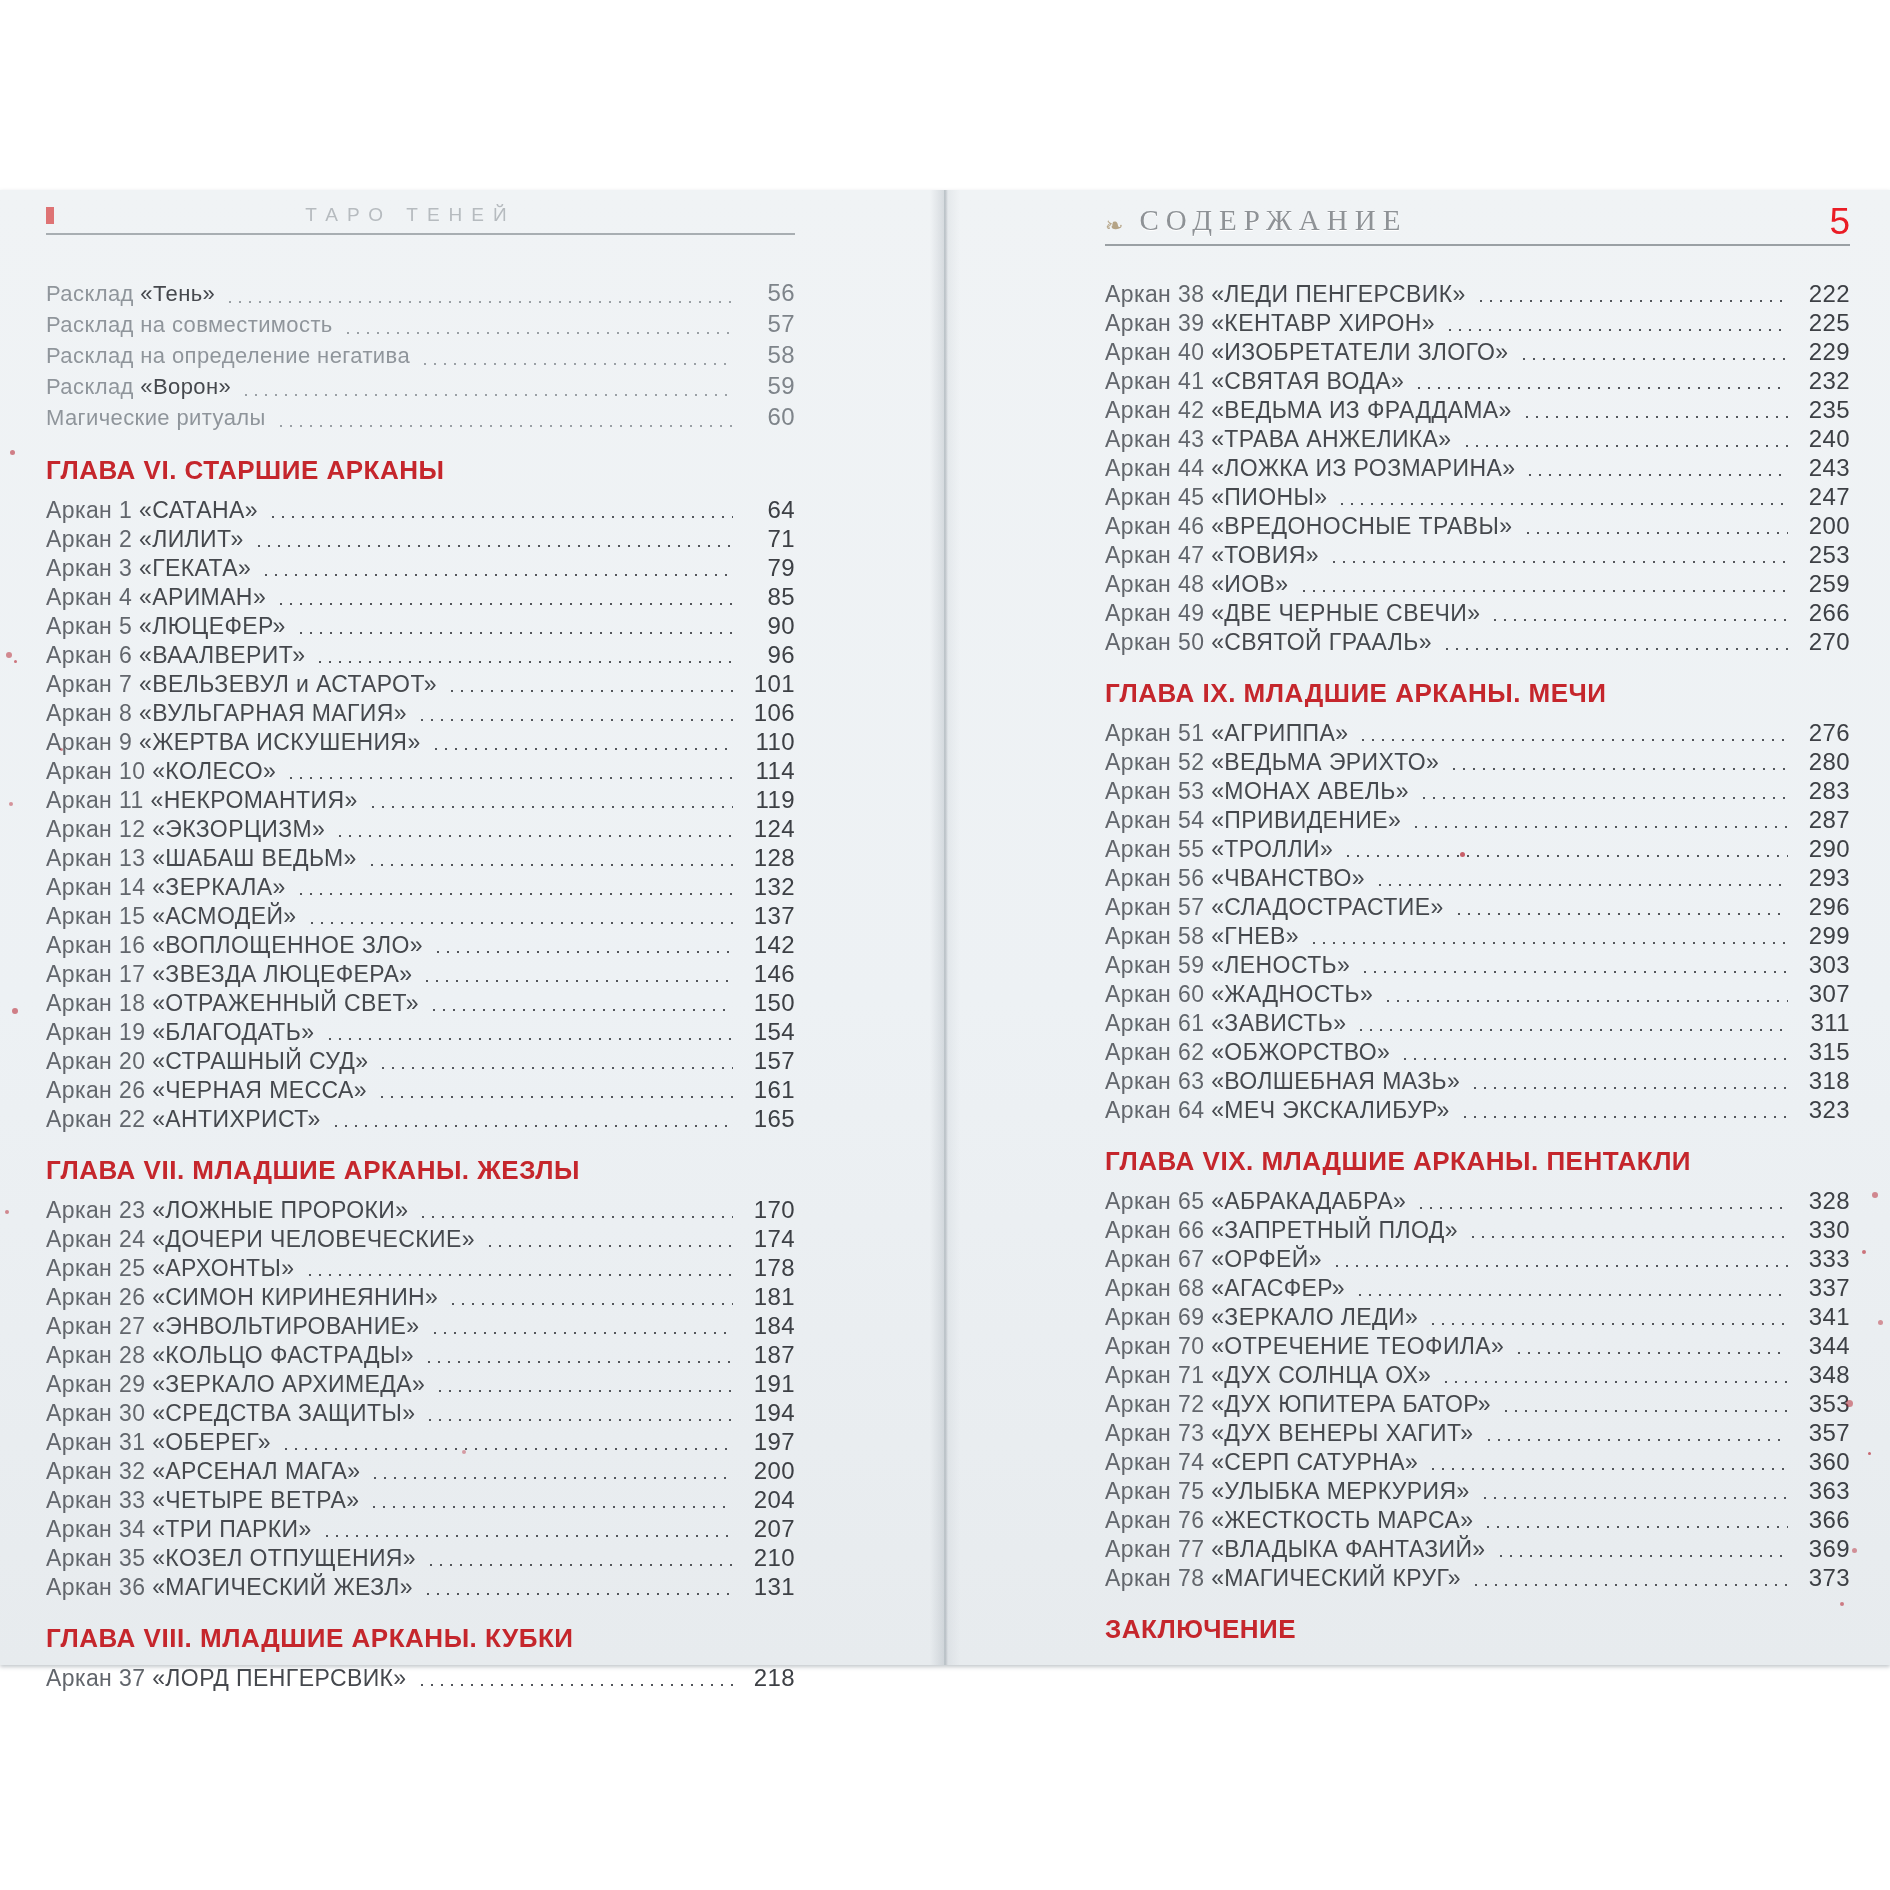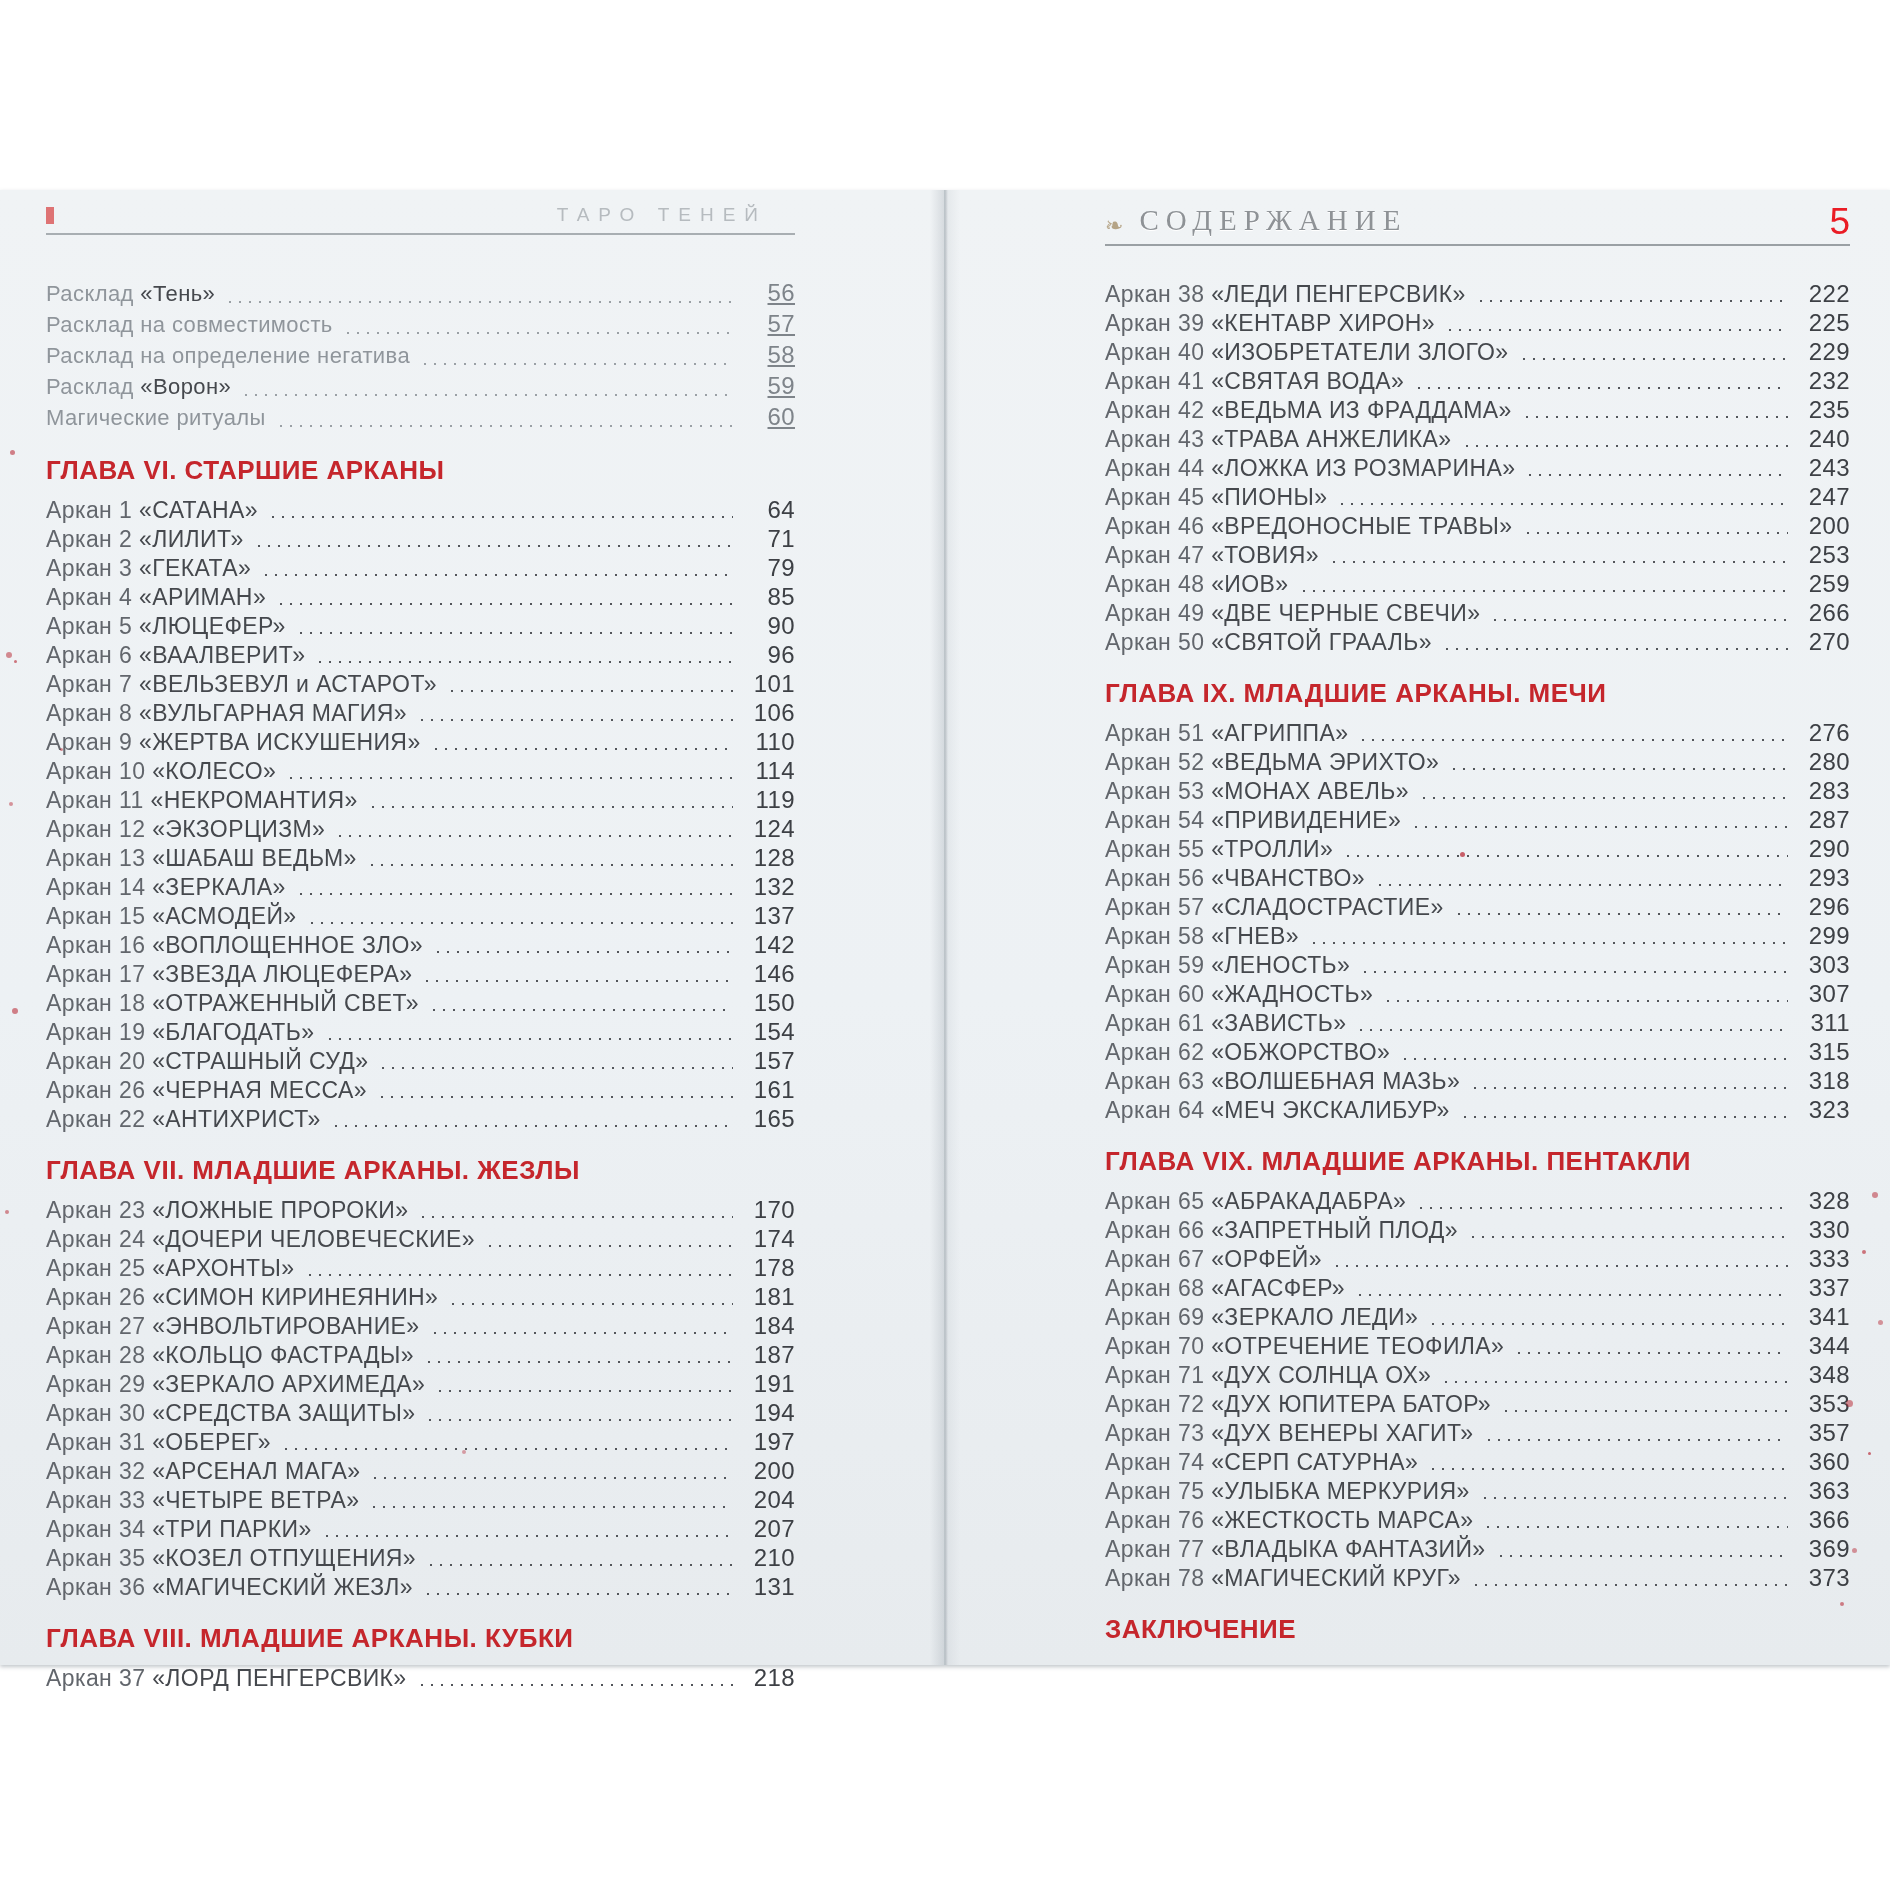--- a/index.html
+++ b/index.html
@@ -12,21 +12,21 @@
           background:linear-gradient(90deg,rgba(150,160,170,0) 0%,rgba(140,150,160,.25) 45%,rgba(110,120,130,.4) 50%,rgba(150,160,170,.12) 60%,rgba(150,160,170,0) 100%);}
   .gutter-line{position:absolute;left:944px;top:0;width:1px;height:100%;background:#bcc4c9;}
   .page{position:absolute;top:0;height:100%;box-sizing:border-box;}
   .page.left{left:0;width:945px;padding:14px 150px 0 46px;}
   .page.right{left:945px;width:945px;padding:14px 40px 0 160px;}
 
   
   .page-head{display:flex;align-items:flex-end;border-bottom:2px solid #a8aeb2;padding-bottom:7px;}
   .page.left .page-head{margin-bottom:44px;}
   .page.right .page-head{margin-bottom:34px;border-color:#9aa0a4;}
-  .run-head{flex:1;text-align:right;color:#b6bbbf;font-size:19px;letter-spacing:9px;
+  .run-head{flex:1;text-align:center;color:#b6bbbf;font-size:19px;letter-spacing:9px;
             padding-right:28px;filter:blur(.4px);}
   .red-mark{width:8px;height:17px;background:#d84848;opacity:.75;margin-bottom:2px;}
   .ornament{color:#b5a487;font-size:22px;margin-right:16px;line-height:1;}
   .contents-title{font-family:"Liberation Serif",serif;color:#8e9296;font-size:29px;
             letter-spacing:7px;text-shadow:0 1px 0 #ffffff;}
   .spacer{flex:1;}
   .folio{color:#ea1c25;font-size:37px;line-height:.8;font-weight:400;}
 
   
   .toc{display:block;}
@@ -38,21 +38,21 @@
   .pre{color:#62666c;}
   .nm{color:#45484d;}
   .dots{flex:1;align-self:flex-end;height:6px;margin:0 8px 6px 10px;
         background-image:radial-gradient(circle,#53565b 1.2px,transparent 1.5px);
         background-size:10px 4px;background-repeat:repeat-x;background-position:left bottom;}
   .pg{min-width:54px;text-align:right;font-size:24px;color:#3d4045;}
   .intro .t,.intro{color:#8f959b;}
   .intro .pre{color:#8f959b;}
   .intro{height:31px;font-size:22px;filter:blur(.35px);}
   .intro .dots{background-image:radial-gradient(circle,#9aa0a5 1.1px,transparent 1.4px);}
-  .intro .pg{color:#7e848a;filter:blur(.3px);text-decoration:underline;}
+  .intro .pg{color:#7e848a;filter:blur(.3px);}
 
   
   .speck{position:absolute;border-radius:50%;background:#b61f2c;}
 </style>
 </head>
 <body>
 
 <div class="canvas">
   <div class="spread">
     <div class="gutter"></div>

